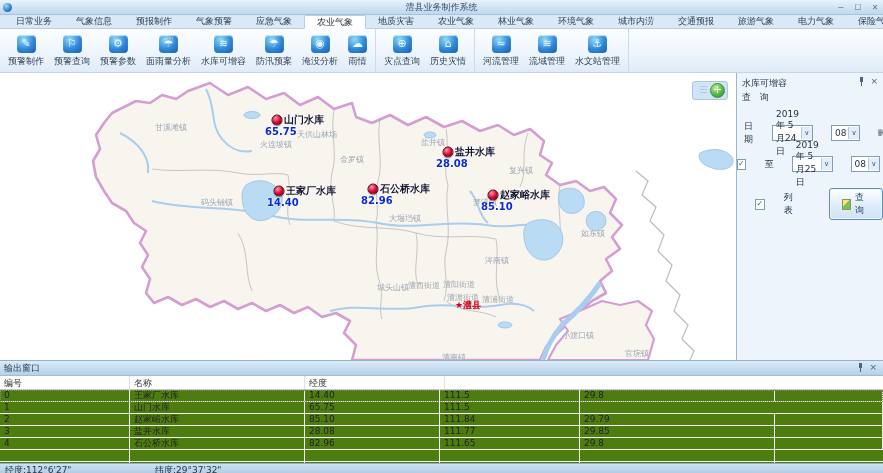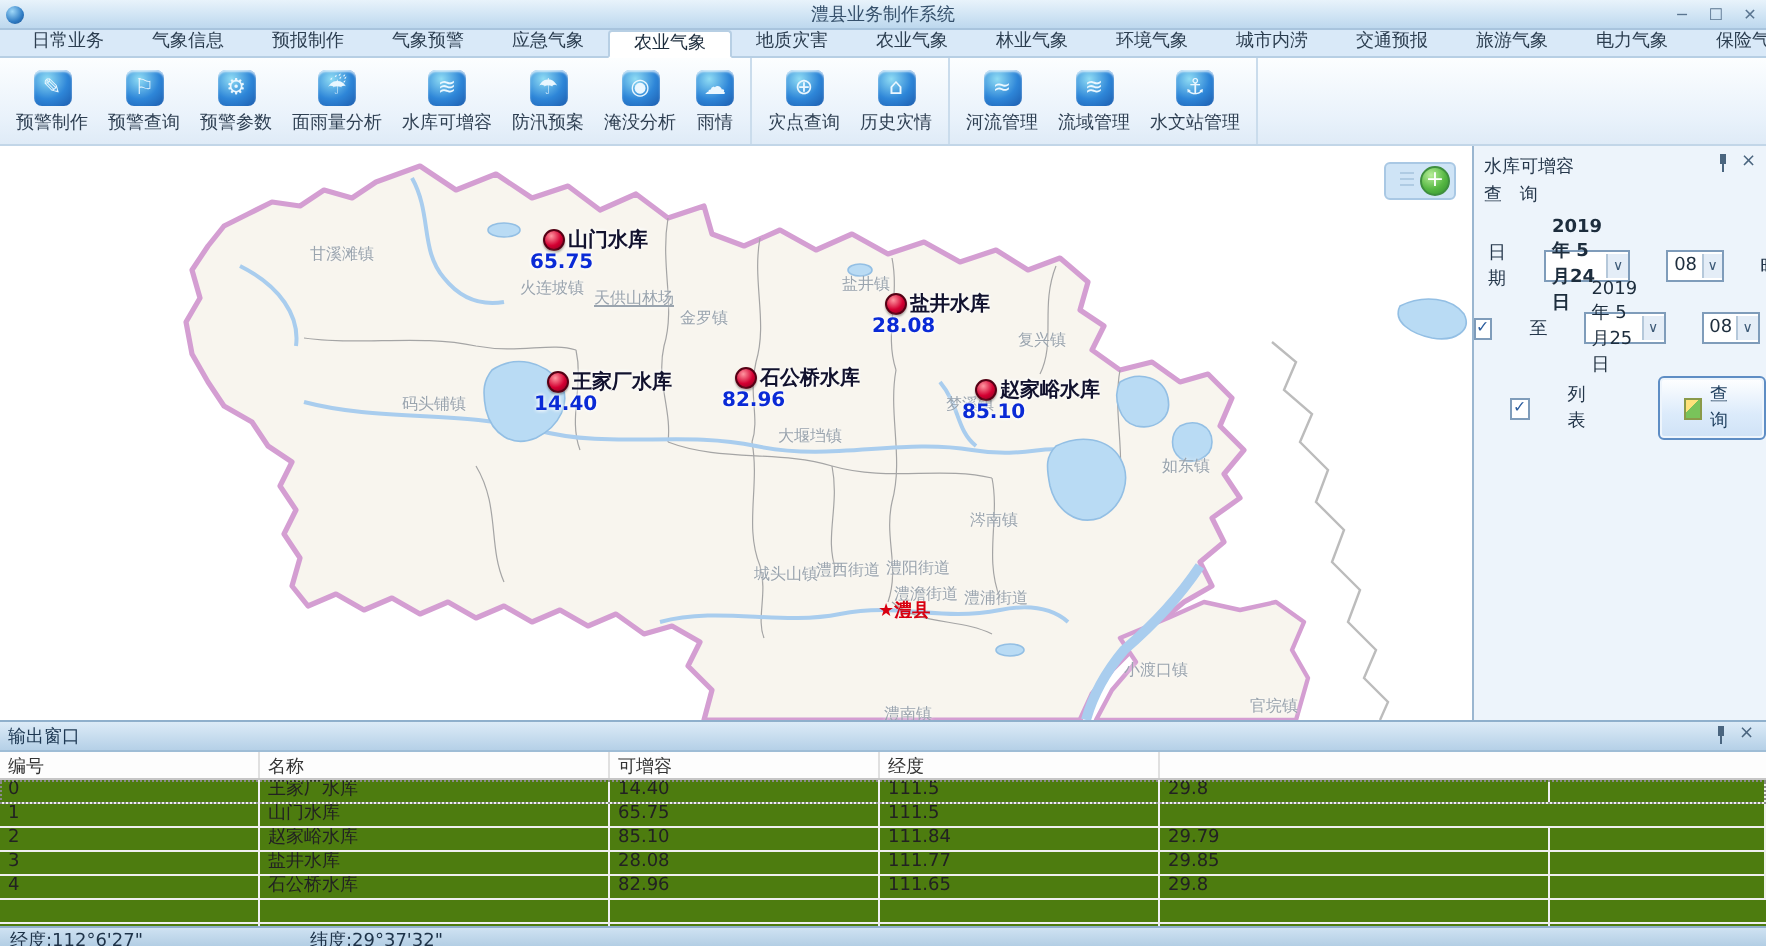--- a/index.html
+++ b/index.html
@@ -39,21 +39,21 @@
   .town{position:absolute;font-size:8px;color:#9aa4ae;transform:translate(-50%,-50%);
     white-space:nowrap;pointer-events:none;text-shadow:0 0 2px rgba(255,255,255,.9);margin-left:16px;}
   .res-marker{position:absolute;width:9px;height:9px;border-radius:50%;
     background:radial-gradient(circle at 35% 28%,#ff96a0,#d40032 55%,#7e001e);
     border:1px solid #550014;transform:translate(-50%,-50%);box-shadow:0 1px 1px rgba(0,0,0,.3);}
   .res-name{position:absolute;font-size:10px;font-weight:bold;color:#12122e;white-space:nowrap;
     text-shadow:0 0 2px #fff,0 0 2px #fff;}
   .res-value{position:absolute;font-size:10px;font-weight:bold;color:#0a2ad6;white-space:nowrap;
     text-shadow:0 0 2px #fff,0 0 2px #fff;}
   #county-seat{position:absolute;font-size:9px;font-weight:bold;color:#d80010;white-space:nowrap;
-    transform:translate(-4px,-55%);}
+    transform:translate(-4px,-55%);margin-left:16px;}
   #map-zoom-box{position:absolute;top:8px;right:8px;width:32px;height:17px;background:#cfe4f6;
     border:1px solid #a9c8e4;border-radius:3px;display:flex;align-items:center;justify-content:flex-end;padding-right:2px;}
   #map-zoom-grip{width:7px;height:9px;margin-right:3px;opacity:.5;
     background:repeating-linear-gradient(#8fb2d0 0 1px,transparent 1px 3px);}
   #map-zoom-plus{width:13px;height:13px;border-radius:50%;color:#fff;font-size:11px;line-height:12px;
     text-align:center;background:radial-gradient(circle at 35% 28%,#b8ee9a,#57b843 55%,#2f8f2f);
     border:1px solid #3f8f3f;}
   
   #panel{width:146px;background:#edf4fb;border-left:1px solid #9ab6d0;position:relative;
     font-size:9px;color:#24364a;}
@@ -233,21 +233,21 @@
         <ellipse cx="430" cy="62" rx="6" ry="3"></ellipse>
         <ellipse cx="252" cy="42" rx="8" ry="3.5"></ellipse>
         <ellipse cx="505" cy="252" rx="7" ry="3"></ellipse>
       </g>
     </svg>
 
     <div id="towns-layer">
         <span class="town" style="left: 155px; top: 54px;">甘溪滩镇</span>
         <span class="town" style="left: 201px; top: 129px;">码头铺镇</span>
         <span class="town" style="left: 260px; top: 71px;">火连坡镇</span>
-        <span class="town" style="left: 301px; top: 76px; text-decoration: underline;">天供山林场</span>
+        <span class="town" style="left: 301px; top: 61px;">天供山林场</span>
         <span class="town" style="left: 336px; top: 86px;">金罗镇</span>
         <span class="town" style="left: 417px; top: 69px;">盐井镇</span>
         <span class="town" style="left: 505px; top: 97px;">复兴镇</span>
         <span class="town" style="left: 469px; top: 129px; text-align: right;">梦溪镇</span>
         <span class="town" style="left: 389px; top: 145px;">大堰垱镇</span>
         <span class="town" style="left: 481px; top: 187px;">涔南镇</span>
         <span class="town" style="left: 577px; top: 160px;">如东镇</span>
         <span class="town" style="left: 377px; top: 214px;">城头山镇</span>
         <span class="town" style="left: 408px; top: 212px;">澧西街道</span>
         <span class="town" style="left: 443px; top: 211px;">澧阳街道</span>
@@ -288,21 +288,21 @@
       <span class="pin"></span>
       <span class="xbtn">×</span>
     </div>
     <div id="panel-head">
       <div id="panel-title">水库可增容</div>
       <div id="panel-sub">查 询</div>
     </div>
     <div class="panel-row" style="margin-top:16px;">
       <span style="margin-right:3px;">日期</span>
       <span class="combo" style="width:66px;">
-        <span style="flex:1;font-weight:bold;">2019年  5月24日</span>
+        <span style="flex:1;">2019年  5月24日</span>
           <span class="arr">∨</span>
       </span>
       <span class="combo" style="width:24px;margin-left:2px;">
         <span style="flex:1;">08</span>
           <span class="arr">∨</span>
       </span>
       <span style="margin-left:2px;">时</span>
     </div>
     <div class="panel-row" style="margin-top:10px;margin-left:0;">
       <span class="cb checked" style="margin-left:0;"></span>
@@ -332,21 +332,20 @@
   <div id="out-header">
     <span>输出窗口</span>
     <div id="out-winbtns">
       <span class="pin"></span>
       <span class="xbtn">×</span>
     </div>
   </div>
   <div id="out-colhead">
       <div class="hcell" style="width: 130px;">编号</div>
       <div class="hcell" style="width: 175px;">名称</div>
-      <div class="hcell" style="width: 135px;">可增容</div>
       <div class="hcell" style="width: 140px;">经度</div>
     </div>
   <div id="out-body" style="flex:1;overflow:hidden;">
       <div class="out-row selected">
         <div class="cell" style="width: 130px;">0</div>
         <div class="cell" style="width: 175px;">王家厂水库</div>
         <div class="cell" style="width: 135px;">14.40</div>
         <div class="cell" style="width: 140px;">111.5</div>
         <div class="cell" style="width: 195px;">29.8</div>
         <div class="out-filler"></div>

